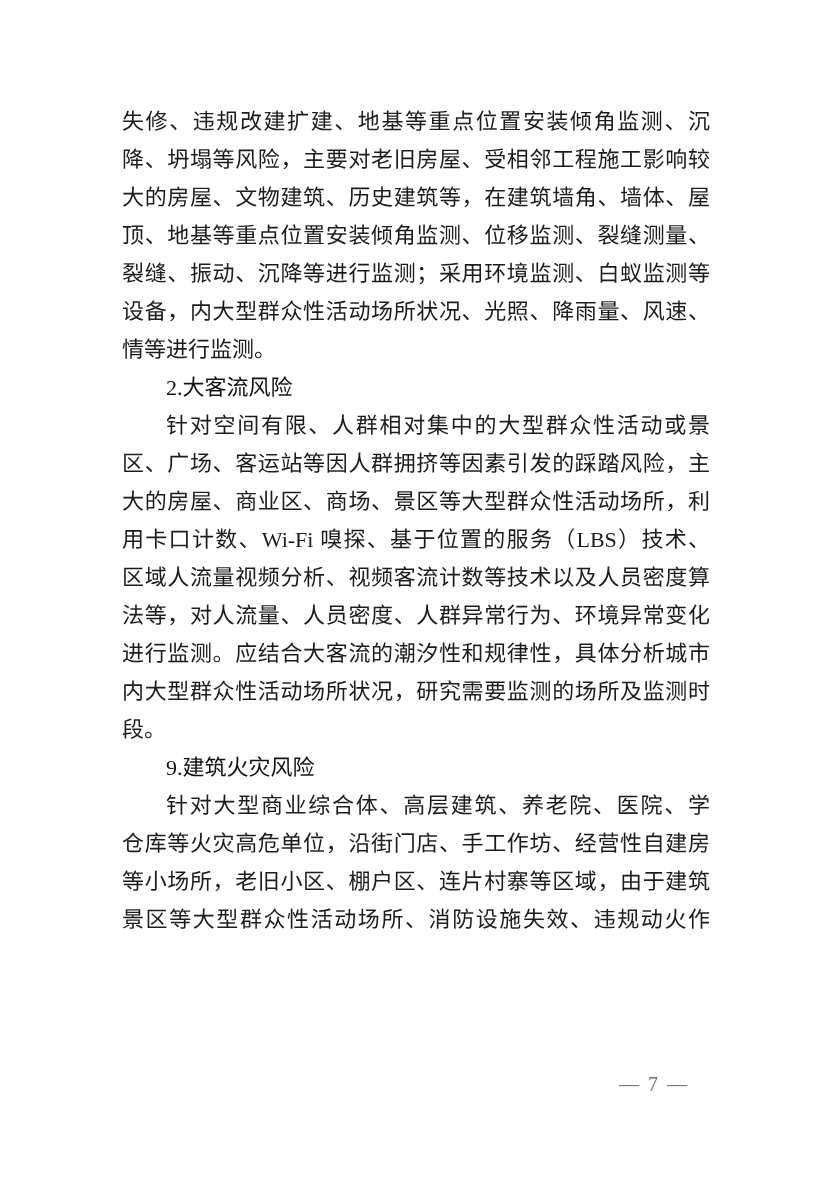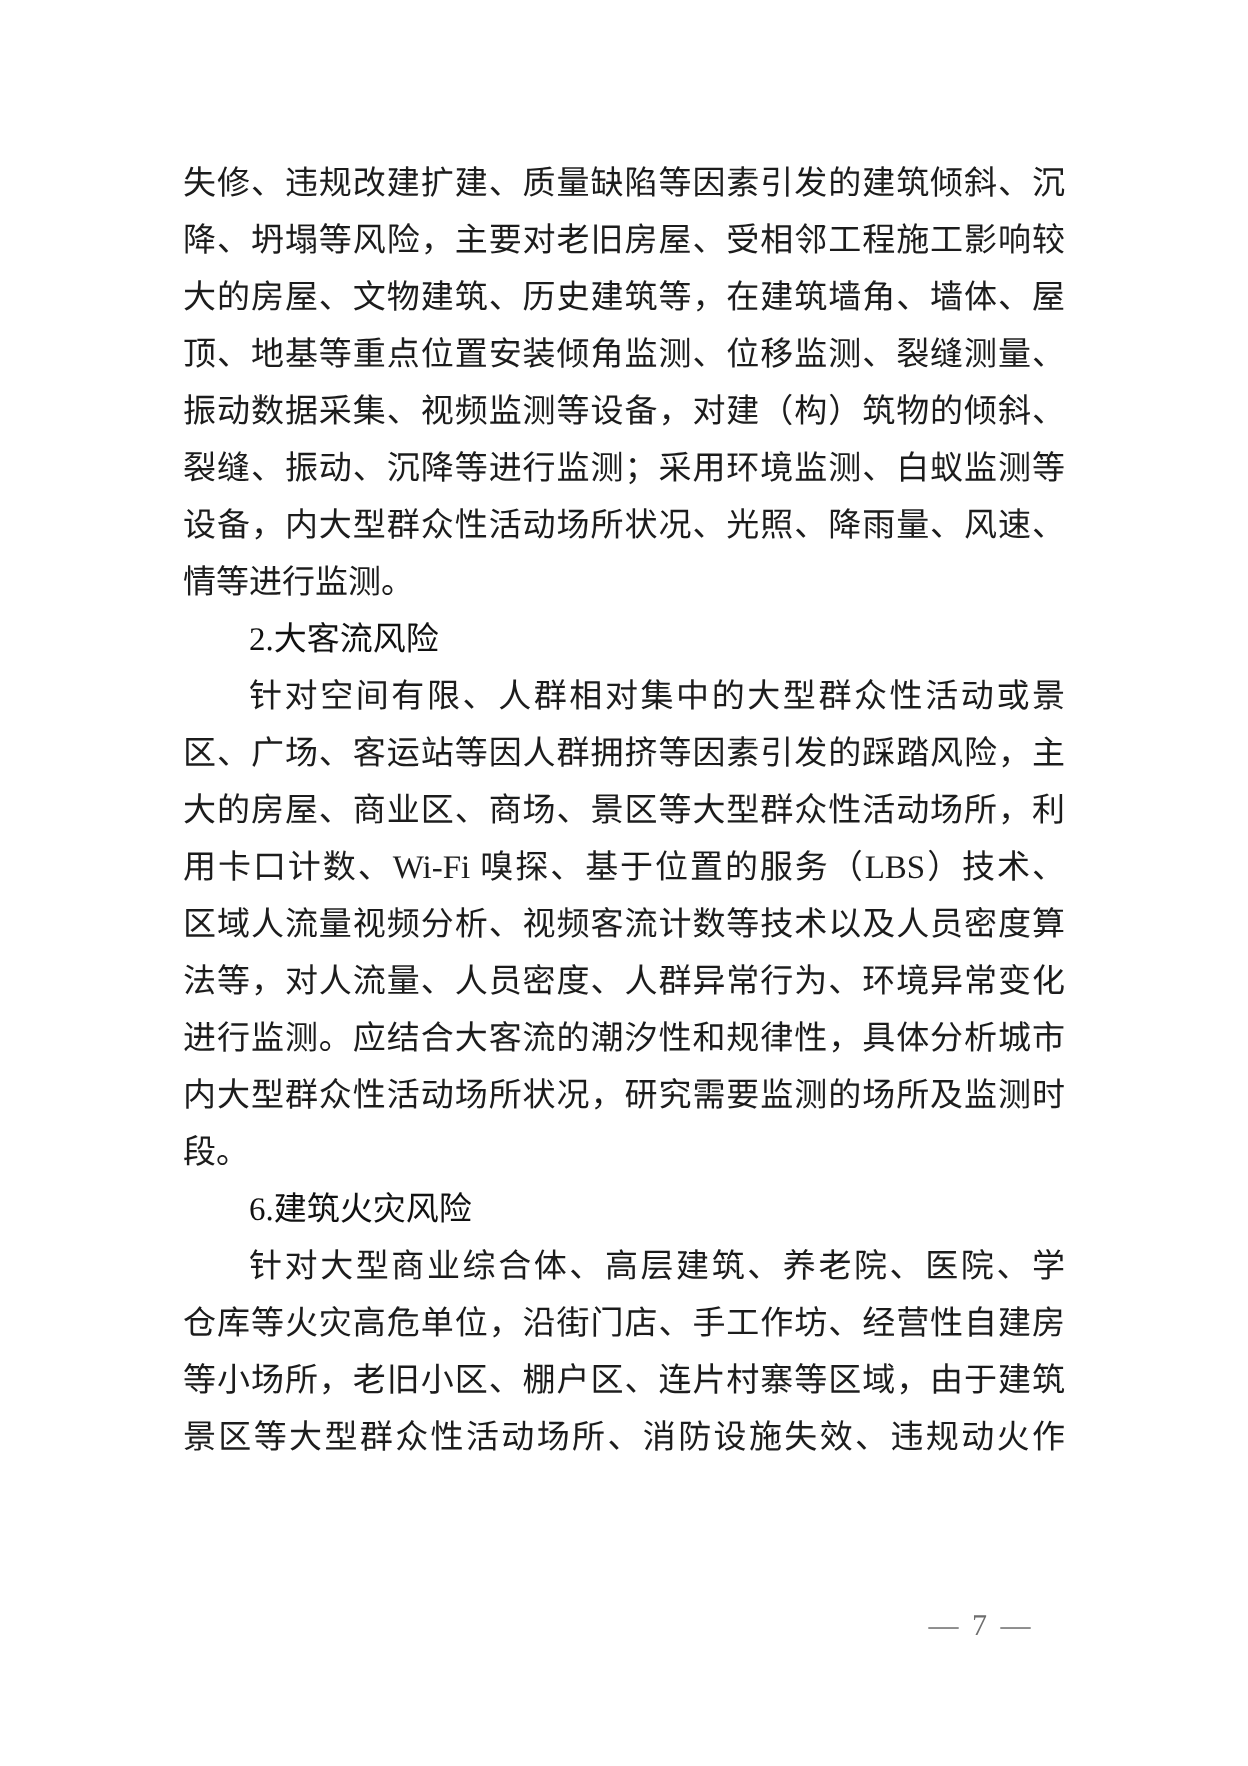--- a/index.html
+++ b/index.html
@@ -57,42 +57,41 @@
     color: #6e6e6e;
     letter-spacing: 2px;
   }
 </style>
 </head>
 <body>
 
 <div class="page">
   <main class="content" id="doc-body">
       <div class="paragraph">
-        <div class="line">失修、违规改建扩建、质量缺陷等因素引发的建筑倾斜、沉</div>
+        <div class="line">失修、违规改建扩建、地基等重点位置安装倾角监测、沉</div>
         <div class="line">降、坍塌等风险，主要对老旧房屋、受相邻工程施工影响较</div>
         <div class="line">大的房屋、文物建筑、历史建筑等，在建筑墙角、墙体、屋</div>
         <div class="line">顶、地基等重点位置安装倾角监测、位移监测、裂缝测量、</div>
-        <div class="line">振动数据采集、视频监测等设备，对建（构）筑物的倾斜、</div>
         <div class="line">裂缝、振动、沉降等进行监测；采用环境监测、白蚁监测等</div>
         <div class="line">设备，内大型群众性活动场所状况、光照、降雨量、风速、蚁</div>
         <div class="line left">情等进行监测。</div>
       </div>
       <div class="heading">2.大客流风险</div>
       <div class="paragraph">
         <div class="line first">针对空间有限、人群相对集中的大型群众性活动或景</div>
         <div class="line">区、广场、客运站等因人群拥挤等因素引发的踩踏风险，主</div>
         <div class="line">大的房屋、商业区、商场、景区等大型群众性活动场所，利</div>
         <div class="line">用卡口计数、Wi-Fi 嗅探、基于位置的服务（LBS）技术、</div>
         <div class="line">区域人流量视频分析、视频客流计数等技术以及人员密度算</div>
         <div class="line">法等，对人流量、人员密度、人群异常行为、环境异常变化</div>
         <div class="line">进行监测。应结合大客流的潮汐性和规律性，具体分析城市</div>
         <div class="line">内大型群众性活动场所状况，研究需要监测的场所及监测时</div>
         <div class="line left">段。</div>
       </div>
-      <div class="heading">6.建筑火灾风险</div>
+      <div class="heading">9.建筑火灾风险</div>
       <div class="paragraph">
         <div class="line first">针对大型商业综合体、高层建筑、养老院、医院、学校、</div>
         <div class="line">仓库等火灾高危单位，沿街门店、手工作坊、经营性自建房</div>
         <div class="line">等小场所，老旧小区、棚户区、连片村寨等区域，由于建筑</div>
         <div class="line">景区等大型群众性活动场所、消防设施失效、违规动火作业、</div>
       </div>
     </main>
   <footer class="page-footer">
     <span>— 7 —</span>
   </footer>

